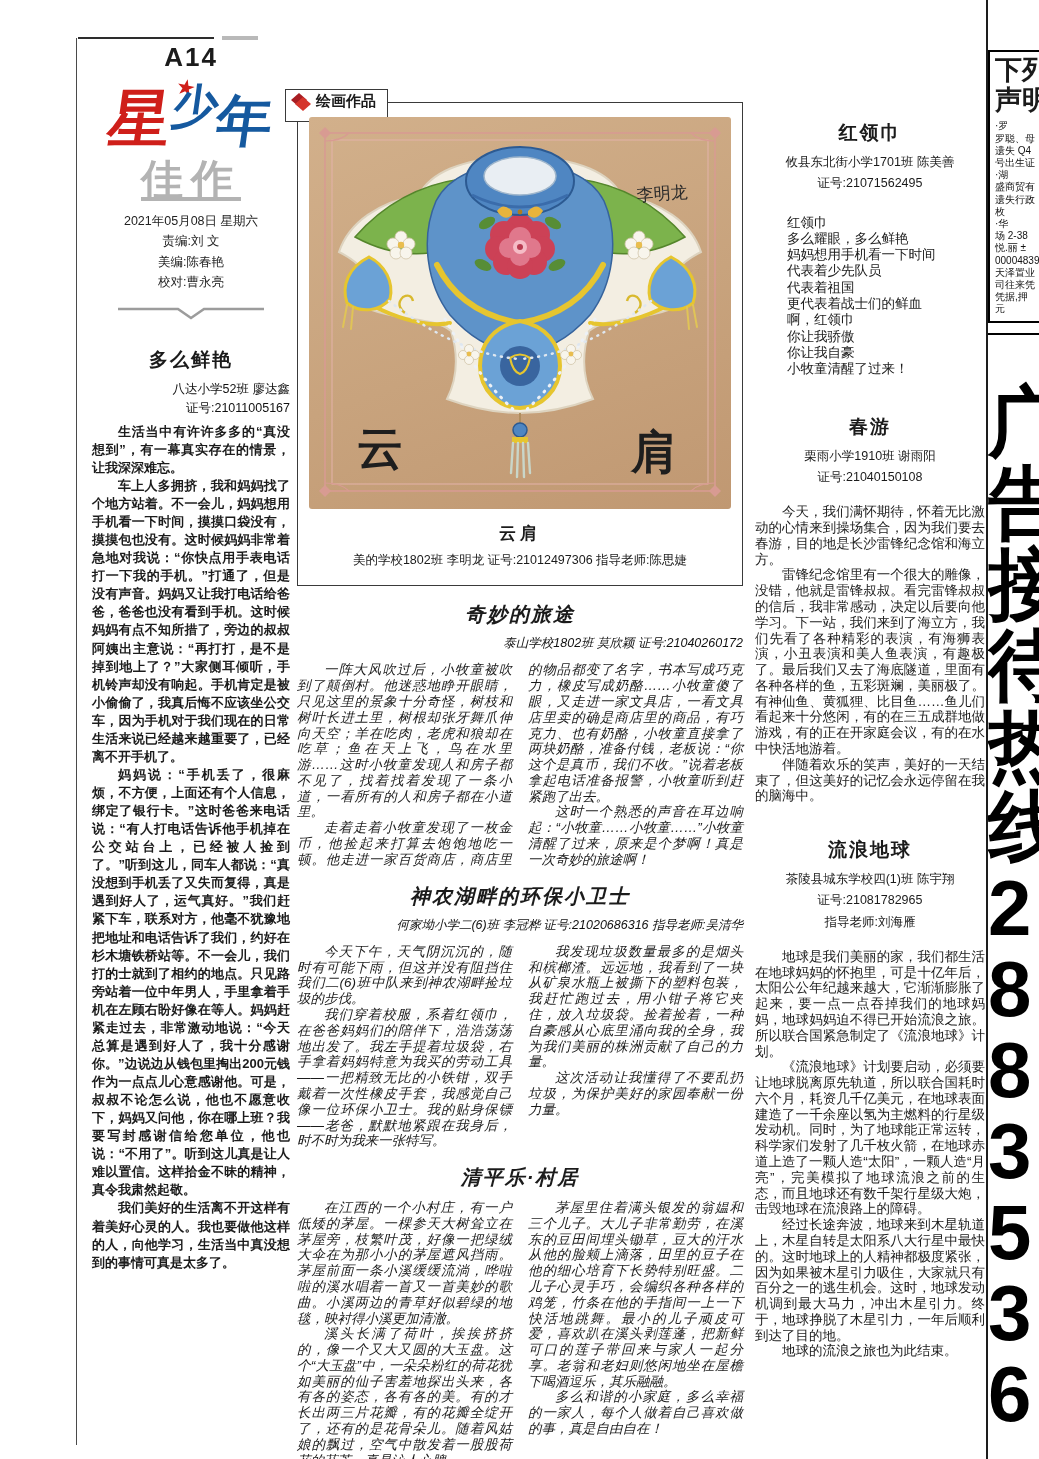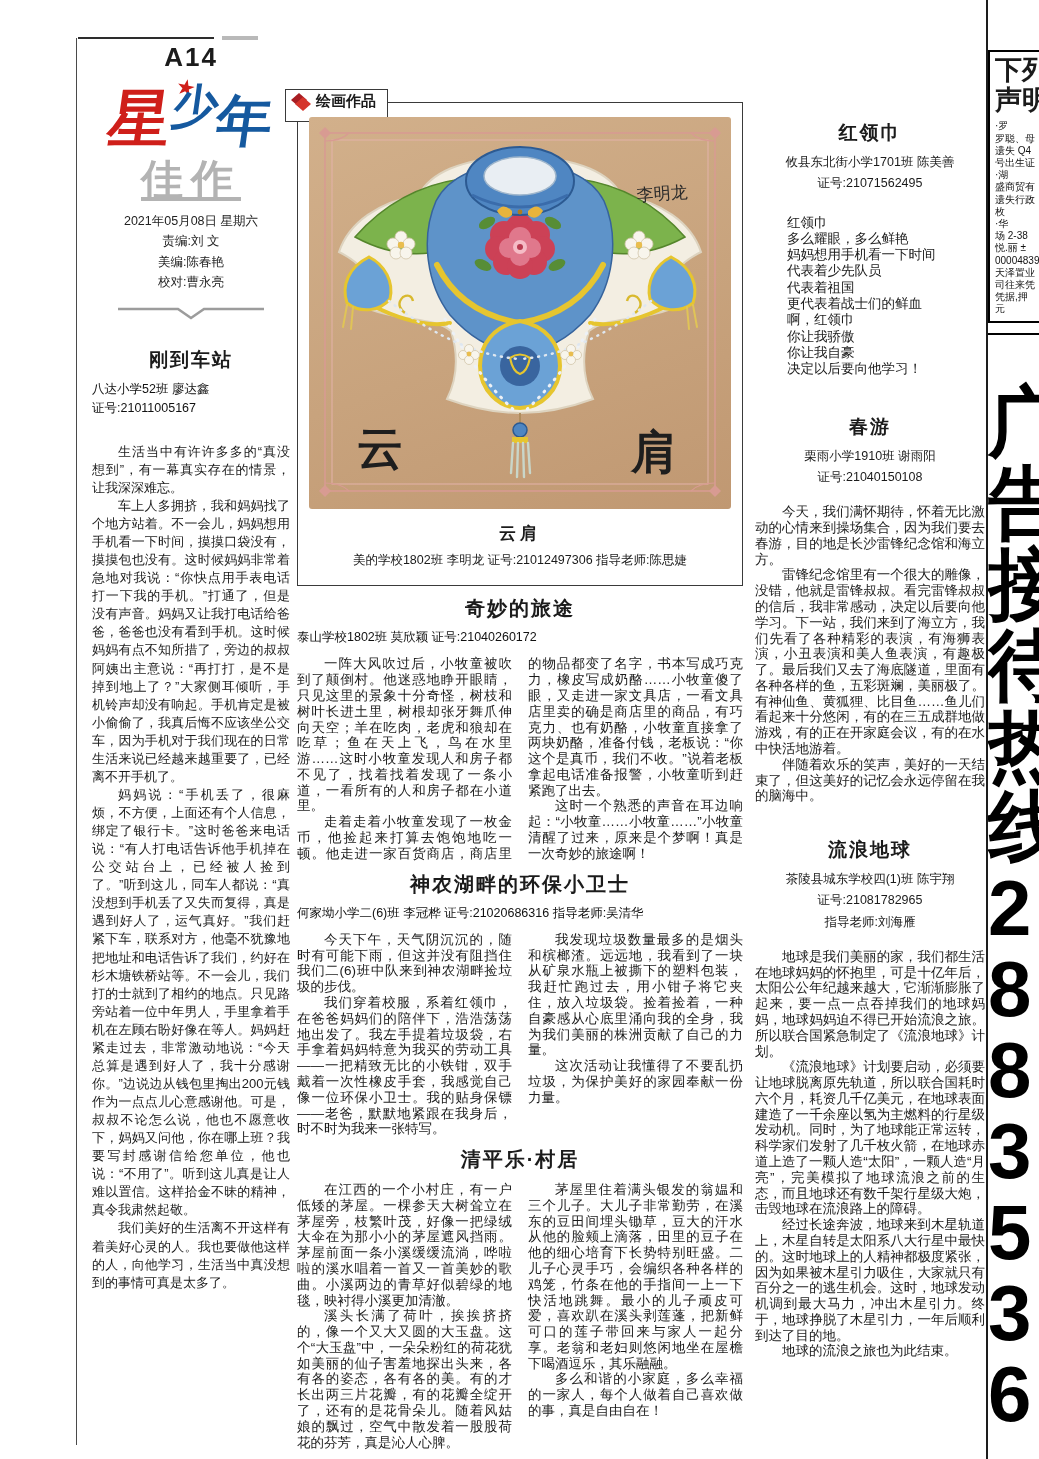--- a/index.html
+++ b/index.html
@@ -21,35 +21,35 @@
   .logo-row{display:inline-block;transform:skewX(-8deg);white-space:nowrap;line-height:1;}
   .lg-xing{color:#cf1f1a;font-size:62px;font-weight:900;}
   .lg-shao{color:#15599f;font-size:46px;font-weight:900;vertical-align:18px;}
   .lg-nian{color:#15599f;font-size:56px;font-weight:900;}
   .lg-star{position:absolute;left:84px;top:-8px;color:#cf1f1a;font-size:22px;transform:rotate(12deg);}
   .logo-sub{display:block;margin-top:2px;font-family:"Liberation Serif","DejaVu Serif",serif;
     font-size:42px;font-weight:bold;color:#b3b3b3;letter-spacing:8px;text-decoration:underline;}
   .pub-info{margin-top:10px;font-size:12.5px;line-height:1.62;text-align:center;color:#222;}
   .divider{margin:13px auto 0;display:block;}
   .l-title{font-size:19px;font-weight:bold;text-align:center;margin:26px 0 7px;letter-spacing:2px;}
-  .byline{font-size:12.5px;text-align:left;line-height:1.55;color:#111;}
-  .l-body{margin-top:24px;font-size:13px;line-height:1.39;text-align:justify;}
+  .byline{font-size:12.5px;text-align:right;line-height:1.55;color:#111;}
+  .l-body{margin-top:4px;font-size:13px;line-height:1.39;text-align:justify;font-weight:bold;}
   .l-body p,.m-body p,.r-body p{text-indent:2em;margin:0;}
 
   
   #mid-col{position:absolute;left:297px;top:86px;width:446px;}
   .art-box{border:1px solid #3a3a3a;padding:14px 11px 12px;position:relative;margin-top:16px;background:#fff;}
   .art-label{position:absolute;top:-14px;left:-13px;background:#fff;border:1px solid #3a3a3a;
     padding:2px 11px 10px 5px;font-size:15px;font-weight:bold;display:flex;align-items:center;gap:5px;}
   .photo{height:392px;background:linear-gradient(160deg,#d2b08b 0%,#c8a37d 55%,#c09872 100%);
     border-radius:3px;position:relative;overflow:hidden;}
   .photo svg{position:absolute;left:0;top:0;}
   .caption-title{text-align:center;font-size:17px;font-weight:bold;margin-top:13px;letter-spacing:4px;}
   .caption-byline{text-align:center;font-size:12.5px;margin-top:7px;margin-bottom:4px;}
-  .m-article{margin-top:9px;}
+  .m-article{margin-top:15px;font-style:italic;}
   .m-article h2{font-size:20px;text-align:center;margin:0 0 6px;font-weight:bold;letter-spacing:2px;}
   .m-article .byline{margin-bottom:0;}
   .m-body{margin-top:9px;column-count:2;column-gap:16px;font-size:13.5px;line-height:1.17;text-align:justify;}
 
   
   #right-col{position:absolute;left:755px;top:120px;width:230px;}
   .r-article h2{font-size:19px;text-align:center;margin:0 0 6px;font-weight:bold;letter-spacing:2px;}
   .r-byline{font-size:12.5px;text-align:center;line-height:1.7;}
   .poem{margin-top:20px;padding-left:32px;font-size:13.5px;line-height:1.21;}
   .r-body{margin-top:16px;font-size:13.5px;line-height:1.17;text-align:justify;}
@@ -90,21 +90,21 @@
     <div>责编:刘  文</div>
     <div>美编:陈春艳</div>
     <div>校对:曹永亮</div>
   </div>
 
   <svg class="divider" width="150" height="16">
     <path d="M2,4 H62 L75,13 L88,4 H148" stroke="#9c9c9c" stroke-width="2.6" fill="none"></path>
   </svg>
 
   <div>
-    <div class="l-title">刚到车站</div>
+    <div class="l-title">多么鲜艳</div>
     <div class="byline">八达小学52班 廖达鑫</div>
     <div class="byline">证号:21011005167</div>
     <div class="l-body">
       <p>生活当中有许许多多的“真没想到”，有一幕真实存在的情景，让我深深难忘。</p>
       <p>车上人多拥挤，我和妈妈找了个地方站着。不一会儿，妈妈想用手机看一下时间，摸摸口袋没有，摸摸包也没有。这时候妈妈非常着急地对我说：“你快点用手表电话打一下我的手机。”打通了，但是没有声音。妈妈又让我打电话给爸爸，爸爸也没有看到手机。这时候妈妈有点不知所措了，旁边的叔叔阿姨出主意说：“再打打，是不是掉到地上了？”大家侧耳倾听，手机铃声却没有响起。手机肯定是被小偷偷了，我真后悔不应该坐公交车，因为手机对于我们现在的日常生活来说已经越来越重要了，已经离不开手机了。</p>
       <p>妈妈说：“手机丢了，很麻烦，不方便，上面还有个人信息，绑定了银行卡。”这时爸爸来电话说：“有人打电话告诉他手机掉在公交站台上，已经被人捡到了。”听到这儿，同车人都说：“真没想到手机丢了又失而复得，真是遇到好人了，运气真好。”我们赶紧下车，联系对方，他毫不犹豫地把地址和电话告诉了我们，约好在杉木塘铁桥站等。不一会儿，我们打的士就到了相约的地点。只见路旁站着一位中年男人，手里拿着手机在左顾右盼好像在等人。妈妈赶紧走过去，非常激动地说：“今天总算是遇到好人了，我十分感谢你。”边说边从钱包里掏出200元钱作为一点点儿心意感谢他。可是，叔叔不论怎么说，他也不愿意收下，妈妈又问他，你在哪上班？我要写封感谢信给您单位，他也说：“不用了”。听到这儿真是让人难以置信。这样拾金不昧的精神，真令我肃然起敬。</p>
       <p>我们美好的生活离不开这样有着美好心灵的人。我也要做他这样的人，向他学习，生活当中真没想到的事情可真是太多了。</p>
     </div>
   </div>
 </div>
@@ -290,21 +290,21 @@
     <div class="poem">
       <div>红领巾</div>
       <div>多么耀眼，多么鲜艳</div>
       <div>妈妈想用手机看一下时间</div>
       <div>代表着少先队员</div>
       <div>代表着祖国</div>
       <div>更代表着战士们的鲜血</div>
       <div>啊，红领巾</div>
       <div>你让我骄傲</div>
       <div>你让我自豪</div>
-      <div>决定以后要向他学习！</div>
+      <div>小牧童清醒了过来！</div>
     </div>
   </div>
 
   <div class="r-article r-gap1">
     <h2>春游</h2>
     <div class="r-byline">栗雨小学1910班 谢雨阳</div>
     <div class="r-byline">证号:21040150108</div>
     <div class="r-body">
       <p>今天，我们满怀期待，怀着无比激动的心情来到操场集合，因为我们要去春游，目的地是长沙雷锋纪念馆和海立方。</p>
       <p>雷锋纪念馆里有一个很大的雕像，没错，他就是雷锋叔叔。看完雷锋叔叔的信后，我非常感动，决定以后要向他学习。下一站，我们来到了海立方，我们先看了各种精彩的表演，有海狮表演，小丑表演和美人鱼表演，有趣极了。最后我们又去了海底隧道，里面有各种各样的鱼，五彩斑斓，美丽极了。有神仙鱼、黄狐狸、比目鱼……鱼儿们看起来十分悠闲，有的在三五成群地做游戏，有的正在开家庭会议，有的在水中快活地游着。</p>

